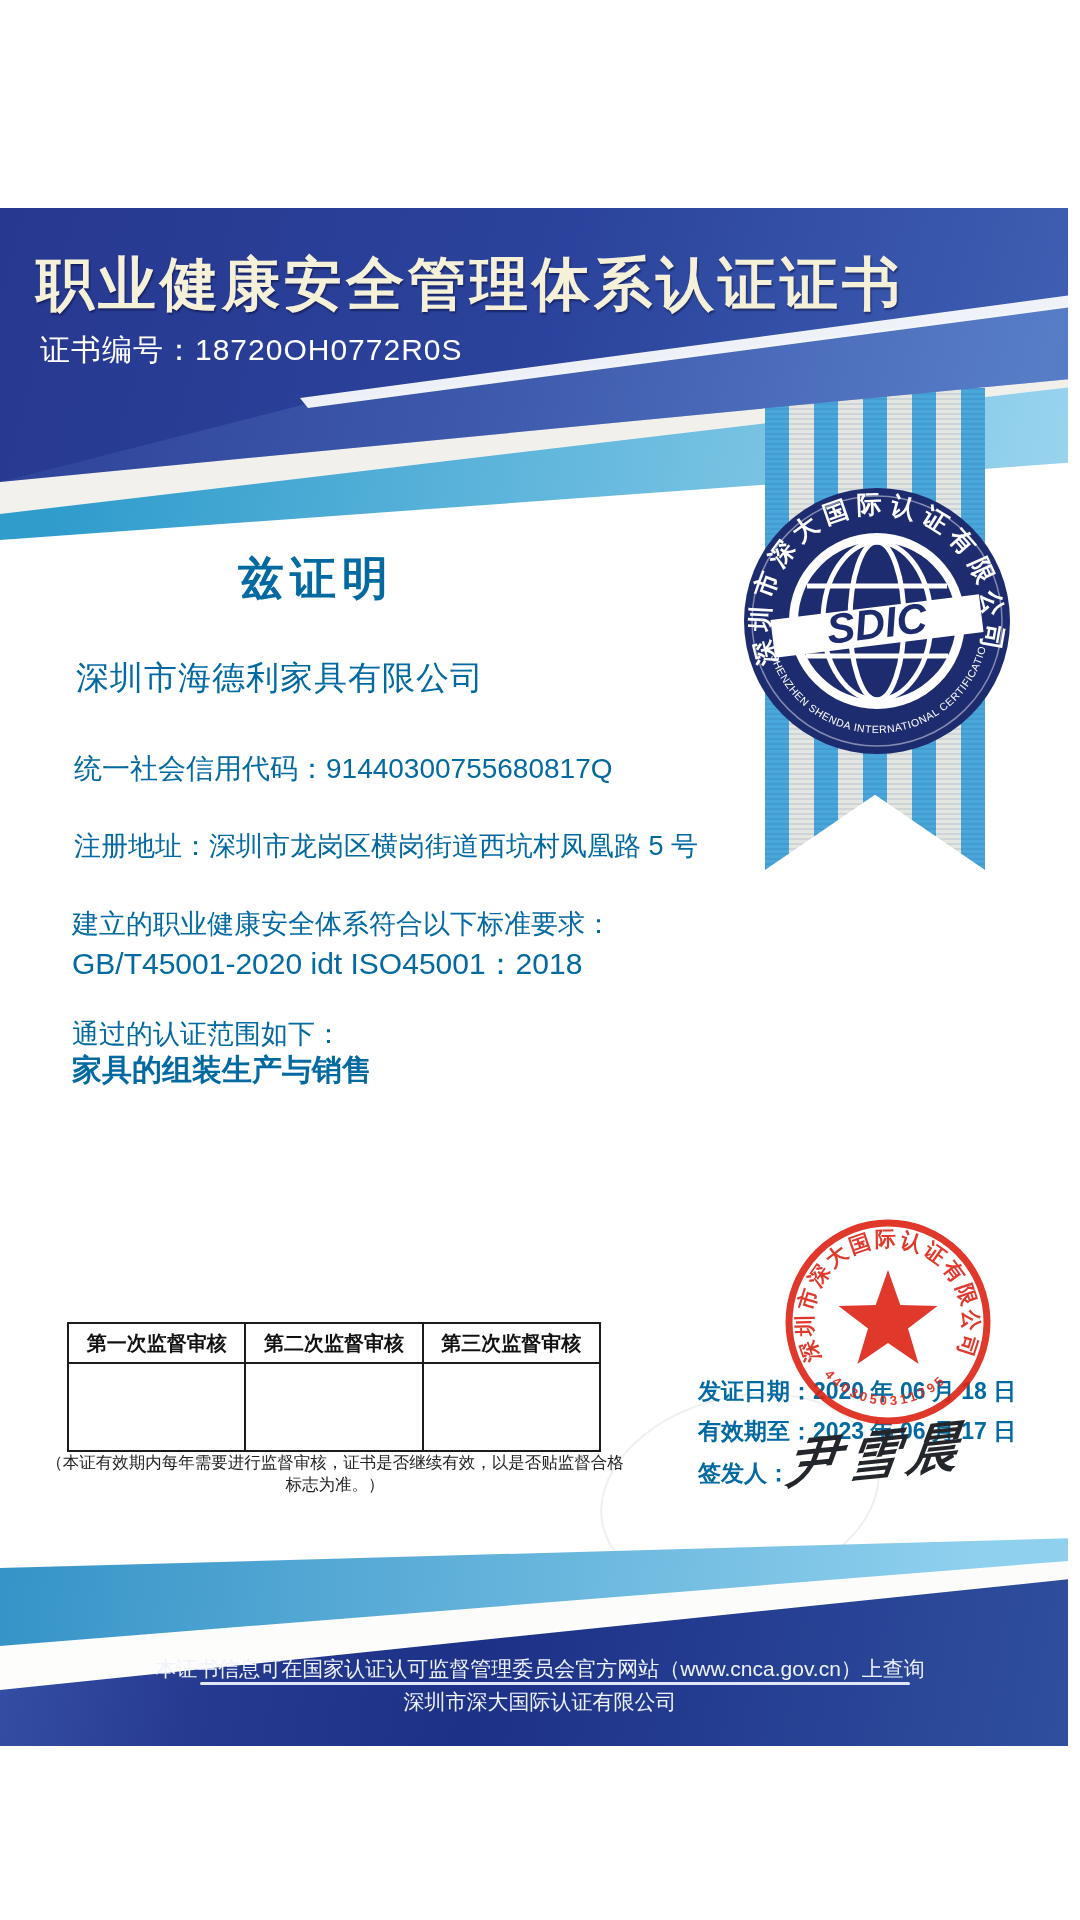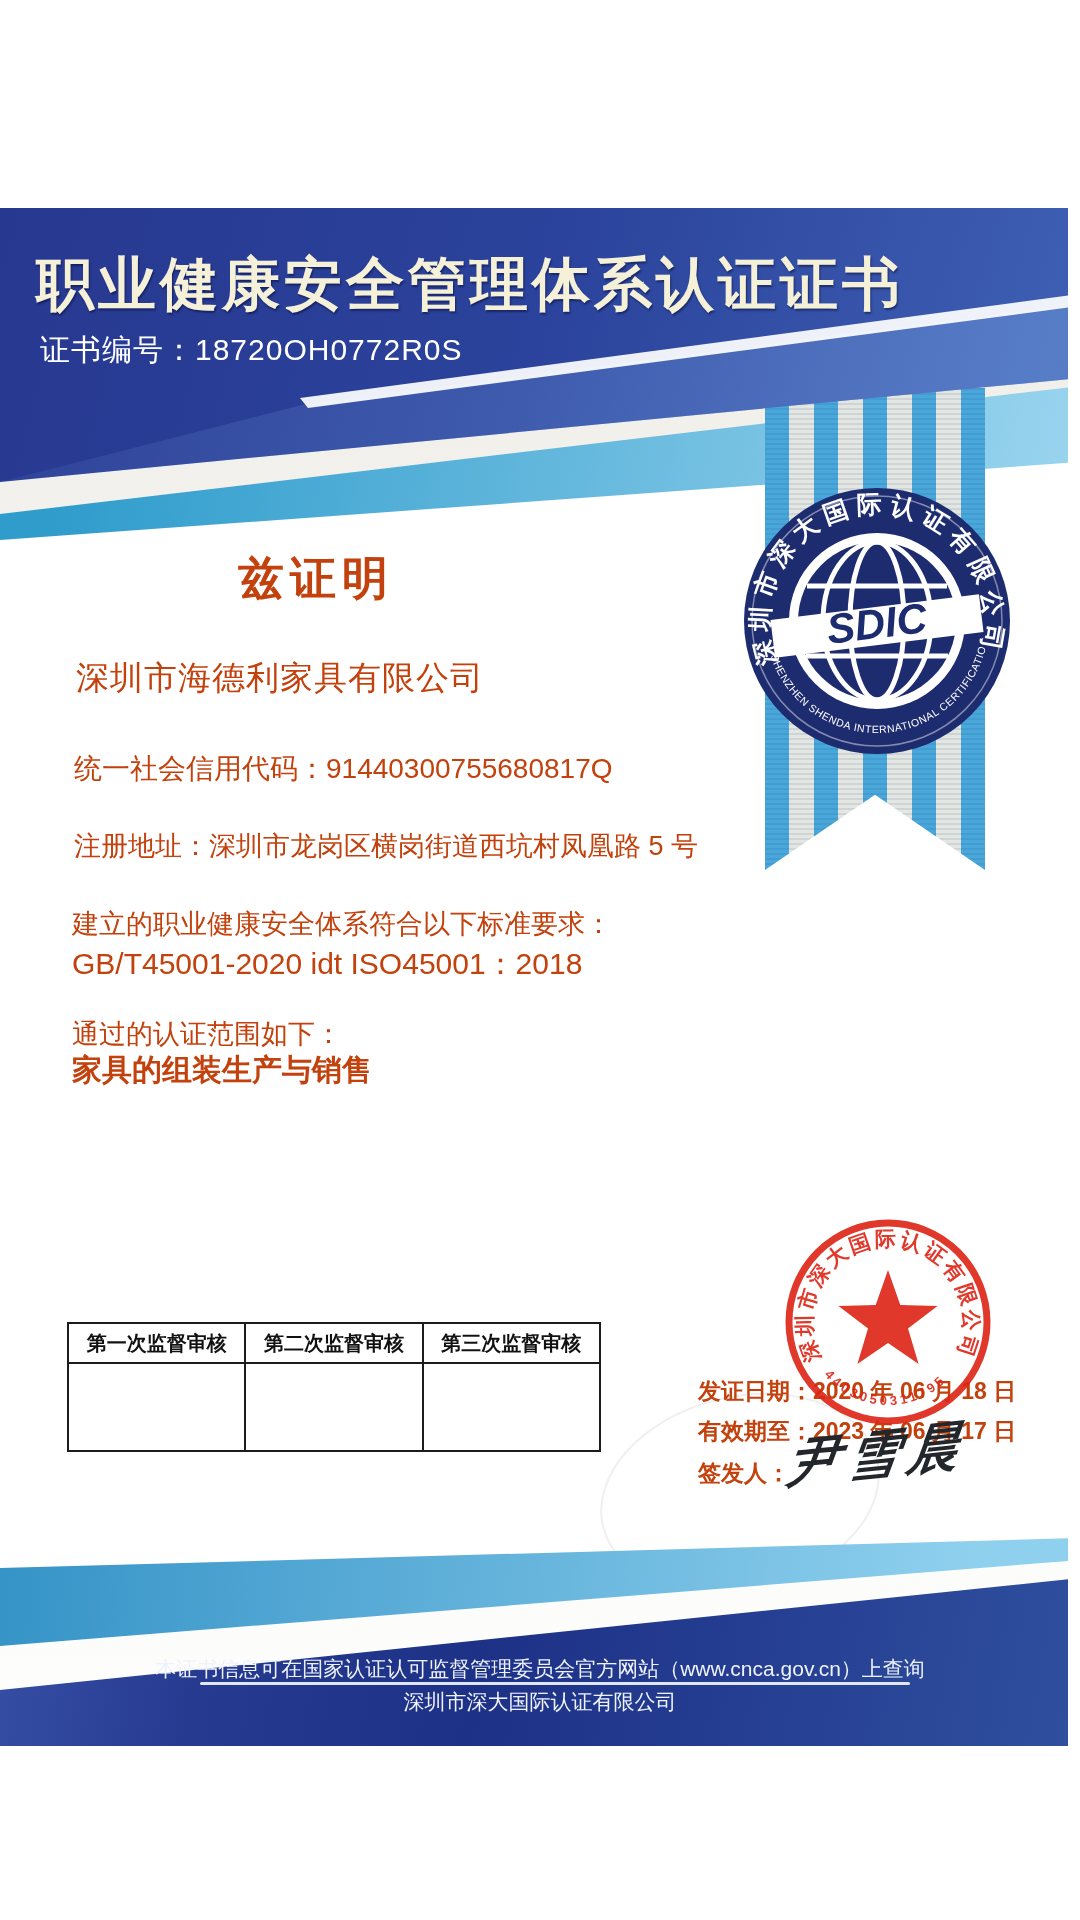--- a/index.html
+++ b/index.html
@@ -30,21 +30,21 @@
   .cert-title{position:absolute;left:36px;top:246px;font-family:"Liberation Serif",serif;
     font-size:58px;font-weight:bold;letter-spacing:4px;color:#f5f0d8;
     text-shadow:1px 2px 2px rgba(0,0,40,0.45);white-space:nowrap;}
   .cert-no{position:absolute;left:40px;top:330px;font-size:30px;color:#ffffff;
     letter-spacing:1px;white-space:nowrap;}
 
   
   .badge{position:absolute;left:742px;top:486px;}
 
   
-  .txt{position:absolute;color:#c2410c;white-space:nowrap;}
+  .txt{position:absolute;color:#0369a1;white-space:nowrap;}
   .t-certify{left:238px;top:548px;font-size:46px;font-weight:bold;letter-spacing:6px;}
   .t-company{left:76px;top:656px;font-size:33px;font-weight:500;letter-spacing:1px;}
   .t-credit{left:74px;top:750px;font-size:28px;}
   .t-address{left:74px;top:828px;font-size:27px;}
   .t-stdintro{left:72px;top:906px;font-size:27px;}
   .t-standard{left:72px;top:944px;font-size:30px;font-weight:500;}
   .t-scopeintro{left:72px;top:1016px;font-size:27px;}
   .t-scope{left:72px;top:1050px;font-size:30px;font-weight:bold;}
 
   
@@ -141,20 +141,21 @@
       <th>第二次监督审核</th>
       <th>第三次监督审核</th>
     </tr>
     <tr>
       <td></td>
       <td></td>
       <td></td>
     </tr>
   </tbody>
     </table>
+  <div class="table-note">（本证有效期内每年需要进行监督审核，证书是否继续有效，以是否贴监督合格标志为准。）</div>
 
   <div class="watermark"></div>
   <div class="txt t-issue1">发证日期：2020 年 06 月 18 日</div>
   <div class="txt t-issue2">有效期至：2023 年 06 月 17 日</div>
   <div class="txt t-issuer">签发人：</div>
   <div class="signature">尹雪晨</div>
 
   <svg class="seal" width="210" height="210" viewBox="0 0 210 210">
     <circle cx="105" cy="105" r="99" fill="none" stroke="#dd2415" stroke-width="7"></circle>
     <polygon fill="#dd2415" points="105,53 117.3,88 154.5,88.9 125,111.5 135.6,147.1 105,126 74.4,147.1 85,111.5 55.5,88.9 92.7,88"></polygon>

